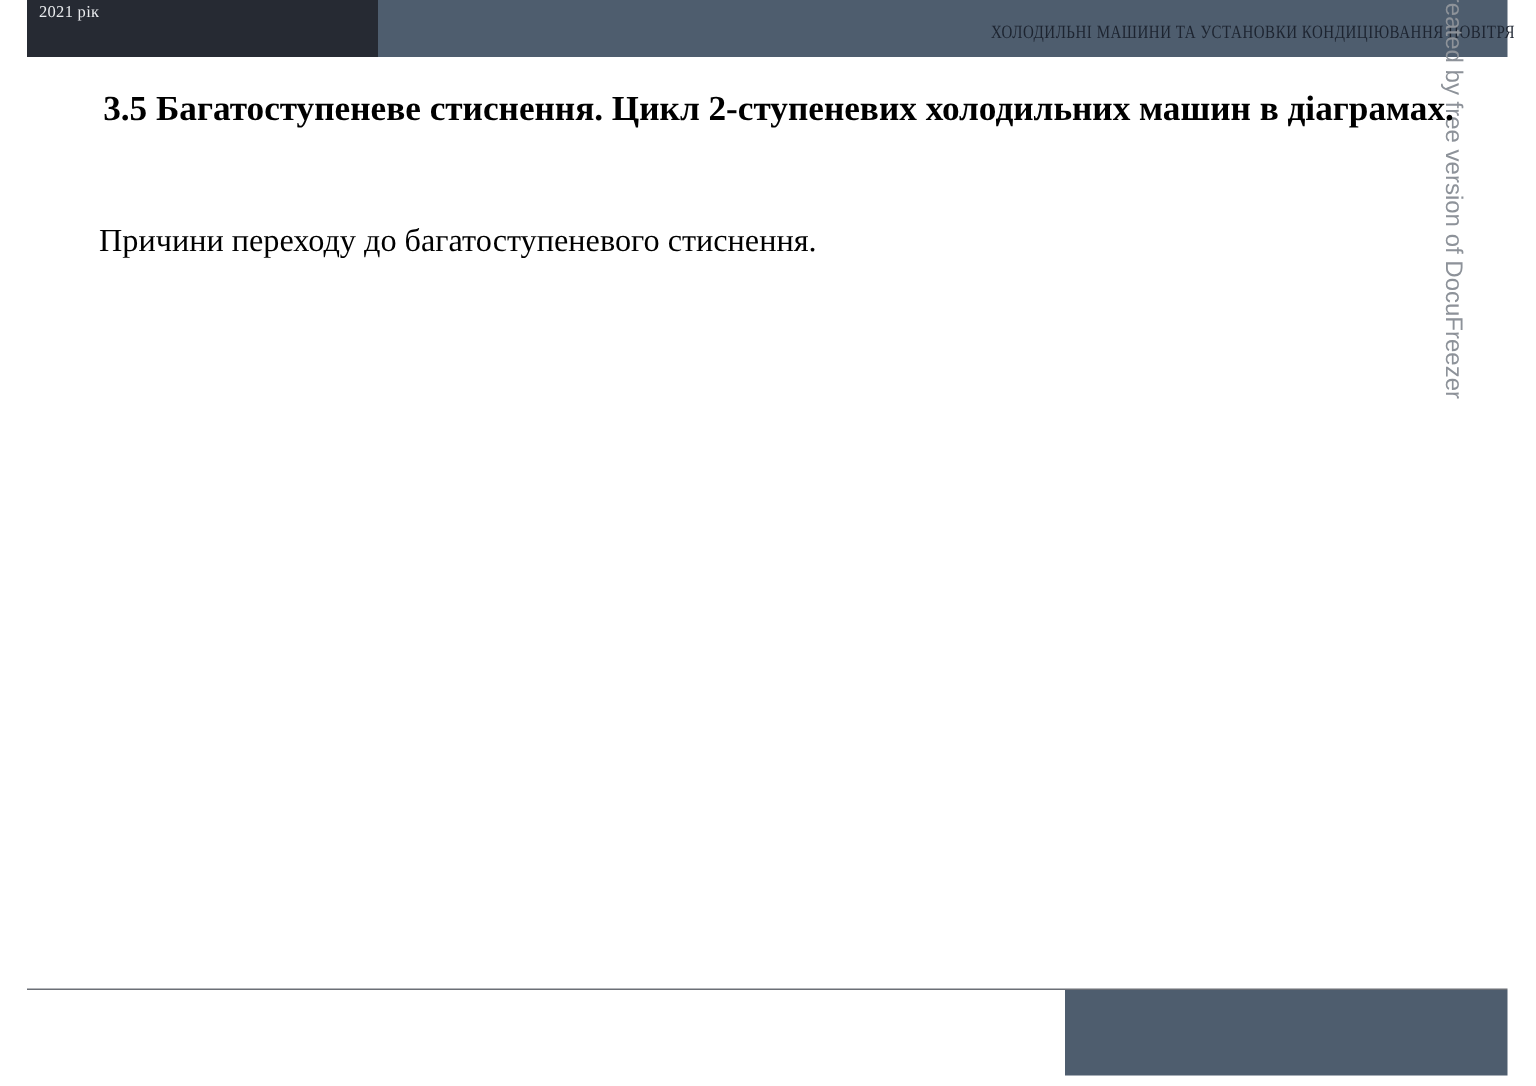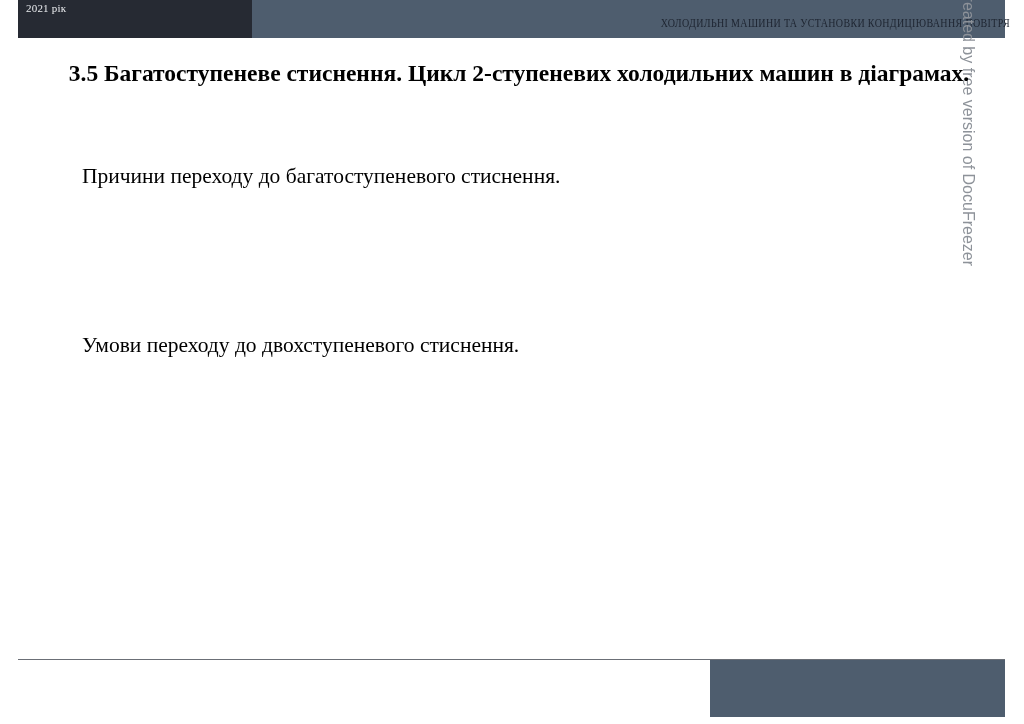--- a/index.html
+++ b/index.html
@@ -98,21 +98,21 @@
     font-family: "Liberation Serif", "DejaVu Serif", serif;
     font-weight: bold;
     font-size: 23.5px;
     line-height: 46px;
     text-align: center;
     text-indent: 0;
     color: #000000;
   }
 
   .para {
-    margin: 16px;
+    margin: 0;
     font-family: "Liberation Serif", "DejaVu Serif", serif;
     font-size: 21.5px;
     line-height: 45px;
     color: #000000;
     text-align: justify;
     text-justify: inter-word;
     text-indent: 44px;
   }
   .para.last-line-natural {
     text-align: left;
@@ -164,20 +164,19 @@
     <div class="spacer-md"></div>
 
     <p class="para last-line-natural">Причини переходу до багатоступеневого стиснення.</p>
 
     <div class="spacer-lg"></div>
 
 
     <div class="spacer-lg"></div>
 
 
-    <p class="para last-line-natural">Умови переходу до двохступеневого стиснення.</p>
 
   </div>
 
   <div class="footer-rule"></div>
   <div class="footer-block"></div>
 
 </div>
 
 </body></html>

